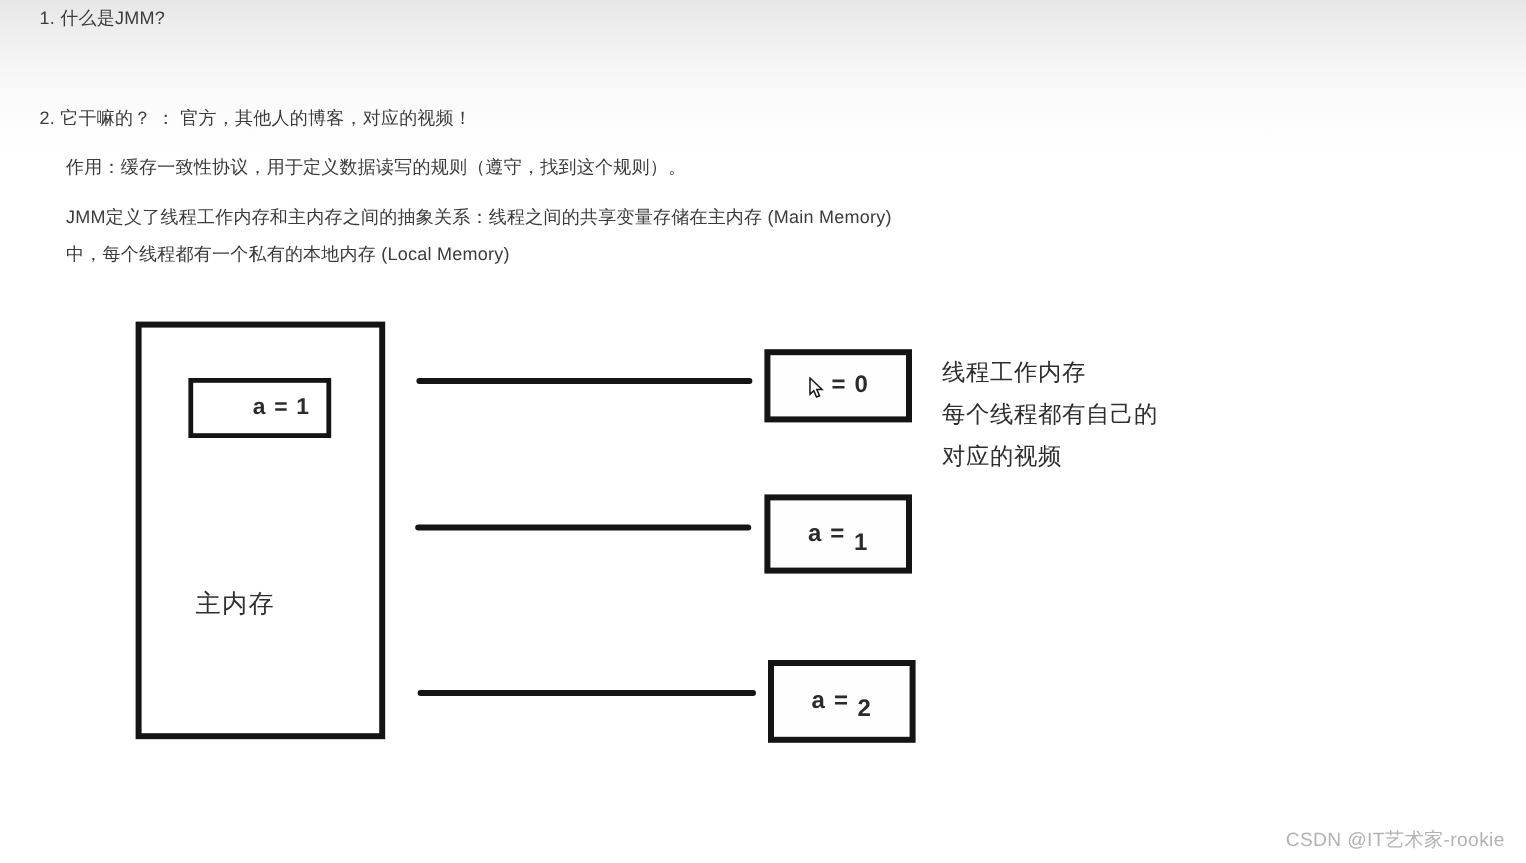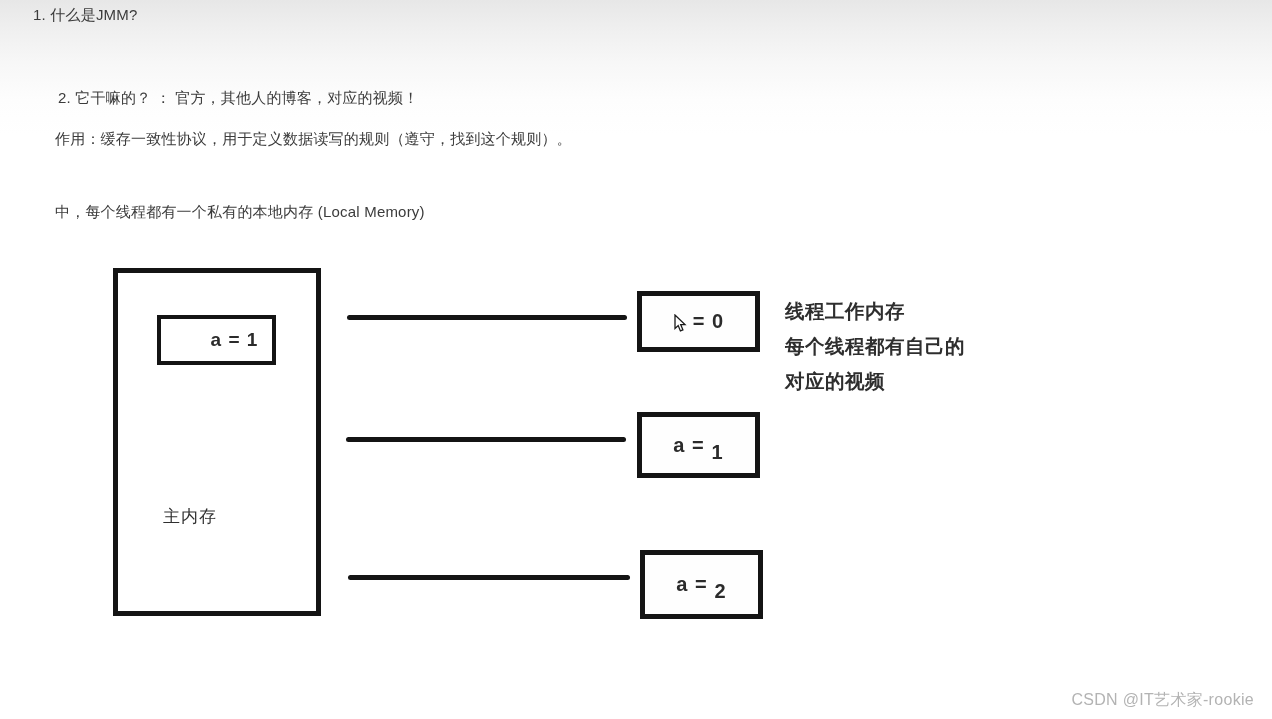--- a/index.html
+++ b/index.html
@@ -19,21 +19,21 @@
   .note-line {
     position: absolute;
     font-size: 15px;
     letter-spacing: 0.2px;
     white-space: nowrap;
     color: #3b3b3b;
     cursor: text;
   }
   .nl-q1-title   { left: 33px;  top: 6px;   }
   .nl-q1-answer  { left: 55px;  top: 47px;  }
-  .nl-q2-title   { left: 33px;  top: 89px; margin-left: 25px;  }
+  .nl-q2-title   { left: 33px;  top: 89px;  }
   .nl-q2-purpose { left: 55px;  top: 130px; }
   .nl-q2-det1    { left: 55px;  top: 172px; }
   .nl-q2-det2    { left: 55px;  top: 203px; }
 
   
   .main-box {
     position: absolute;
     left: 113px; top: 268px;
     width: 208px; height: 348px;
     border: 5px solid #141414;
@@ -44,22 +44,22 @@
     left: 157px; top: 315px;
     width: 119px; height: 50px;
     border: 4px solid #141414;
     display: flex; align-items: center; justify-content: center;
     font-size: 19px; font-weight: 600; color: #2b2b2b;
     letter-spacing: 1px;
     padding-left: 36px;
   }
   .main-label {
     position: absolute;
-    left: 163px; top: 505px;
-    font-size: 17px; color: #2f2f2f;
+    left: 163px; top: 489px;
+    font-size: 21px; color: #2f2f2f;
     letter-spacing: 1px;
   }
   .connector {
     position: absolute;
     height: 5px;
     background: #141414;
     border-radius: 3px;
   }
   .conn-1 { left: 347px; top: 315px; width: 280px; }
   .conn-2 { left: 346px; top: 437px; width: 280px; }
@@ -81,21 +81,21 @@
 
   .side-note {
     position: absolute;
     left: 785px; top: 294px;
     font-size: 19.5px;
     line-height: 34.8px;
     color: #2e2e2e;
     letter-spacing: 0.5px;
     white-space: nowrap;
   }
-  .side-note div { height: 34.8px; font-weight: bold; }
+  .side-note div { height: 34.8px; }
 
   
   .footer-line {
     position: absolute;
     left: 55px; top: 684px;
     font-size: 17.5px;
     color: #3b3b3b;
     white-space: nowrap;
     cursor: text;
   }
@@ -115,20 +115,21 @@
   }
 </style>
 </head>
 <body>
 
 <div class="page">
 
   <div class="note-line nl-q1-title">1. 什么是JMM?</div>
   <div class="note-line nl-q2-title">2. 它干嘛的？ ：  官方，其他人的博客，对应的视频！</div>
   <div class="note-line nl-q2-purpose">作用：缓存一致性协议，用于定义数据读写的规则（遵守，找到这个规则）。</div>
+  <div class="note-line nl-q2-det1">JMM定义了线程工作内存和主内存之间的抽象关系：线程之间的共享变量存储在主内存 (Main Memory)</div>
   <div class="note-line nl-q2-det2">中，每个线程都有一个私有的本地内存 (Local Memory)</div>
 
   <div class="main-box"></div>
 
   <div class="var-box">
     <span>a = 1</span>
   </div>
 
   <span class="main-label">主内存</span>
 

